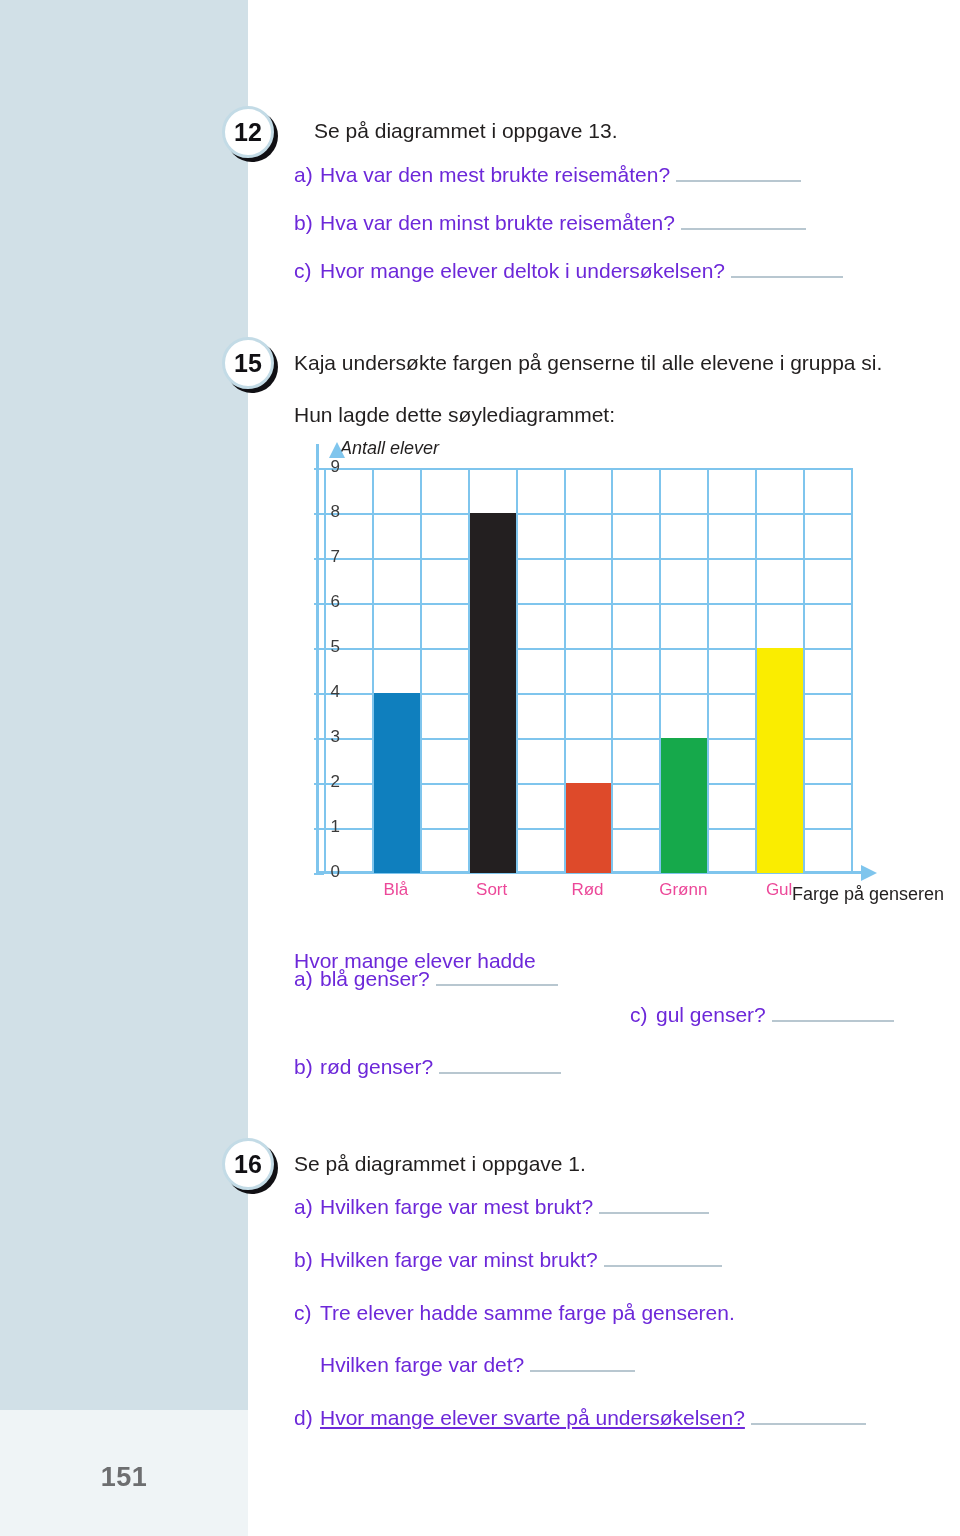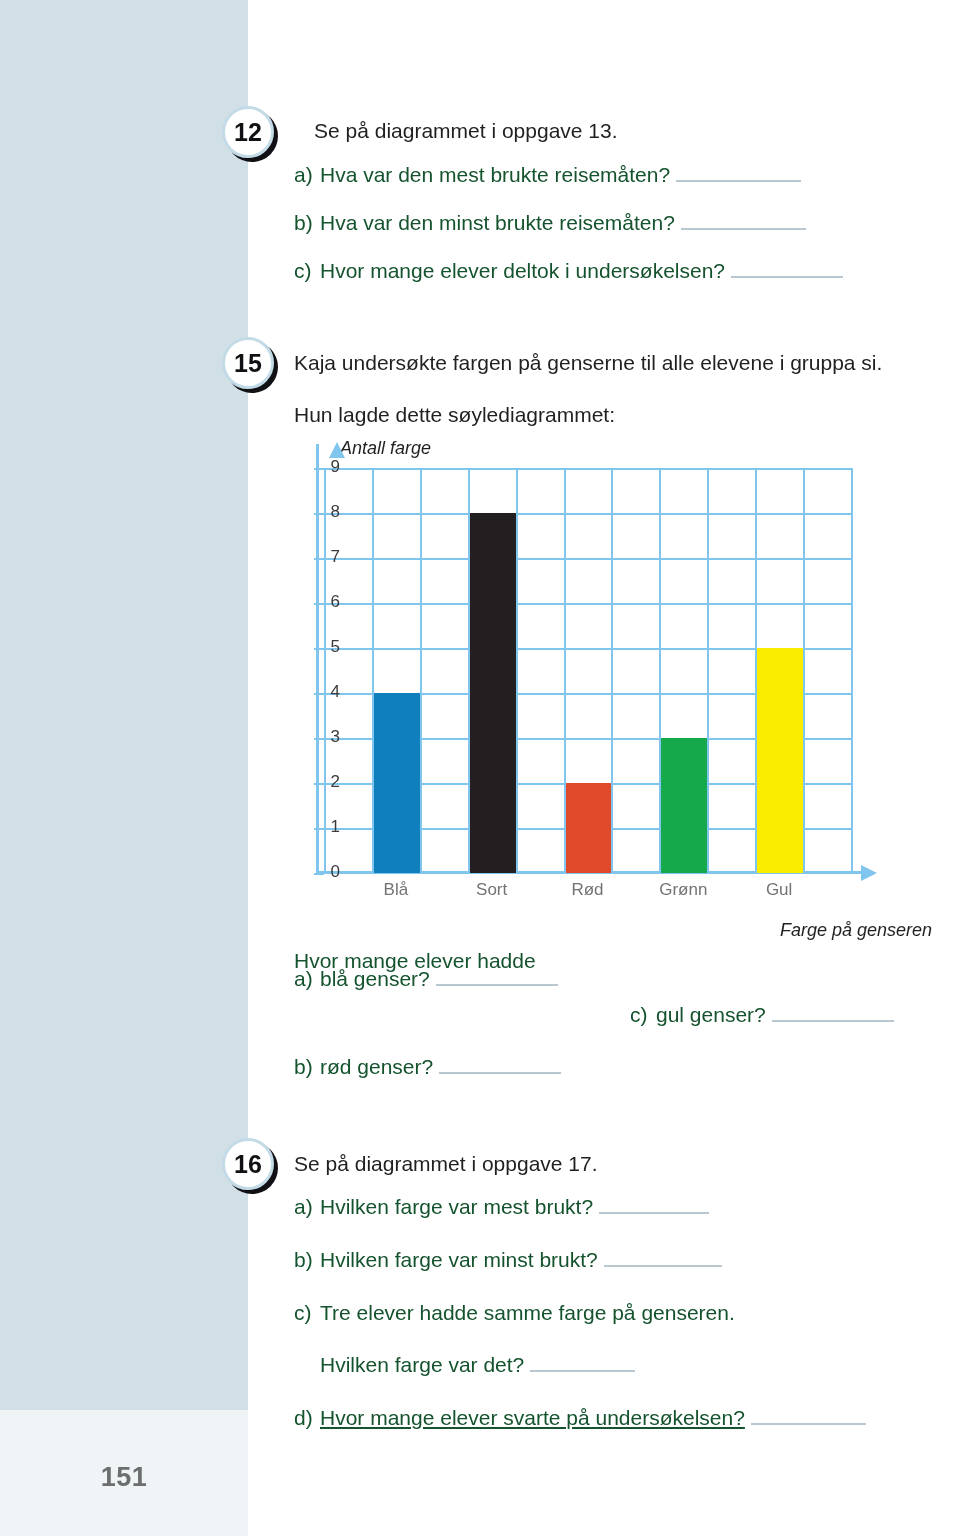--- a/index.html
+++ b/index.html
@@ -104,21 +104,21 @@
     position: absolute;
     font-size: 21px;
     line-height: 30px;
     color: #221f1f;
     white-space: nowrap;
   }
   .sub {
     position: absolute;
     font-size: 21px;
     line-height: 30px;
-    color: #14532d;
+    color: #6d28d9;
     white-space: nowrap;
   }
   .marker {
     display: inline-block;
     width: 26px;
   }
   .fillline {
     display: inline-block;
     border-bottom: 2px solid #b8c7d0;
     height: 17px;
@@ -138,27 +138,25 @@
     position: absolute;
     left: 44px;
     top: 2px;
     font-size: 18px;
     font-style: italic;
     color: #221f1f;
     white-space: nowrap;
   }
   .axis-label-x {
     position: absolute;
-    left: 484px;
+    left: 496px;
     top: 448px;
     font-size: 18px;
-    font-style: italic;
     color: #221f1f;
     white-space: nowrap;
-    margin-top: 36px;
   }
   .plot {
     position: absolute;
     left: 28px;
     top: 32px;
     width: 527px;
     height: 405px;
   }
   .gridline-h {
     position: absolute;
@@ -225,21 +223,21 @@
     border-left: 16px solid #7fc5ed;
   }
   .bar {
     position: absolute;
     bottom: 0;
   }
   .xcat {
     position: absolute;
     top: 444px;
     font-size: 17px;
-    color: #737373;
+    color: #ec4899;
     text-align: center;
     width: 70px;
   }
 </style>
 </head>
 <body>
 
 <div class="sidebar"></div>
 <div class="sidebar-scallops">
   <div class="scallop" style="left:-12px"></div>
@@ -272,21 +270,21 @@
 <div class="badge" style="left:222px; top:337px;">
   <div class="shadow"></div>
   <div class="ring"></div>
   <div class="num">15</div>
 </div>
 
 <div class="tasktext" style="left:294px; top:348px;">Kaja undersøkte fargen på genserne til alle elevene i gruppa si.</div>
 <div class="tasktext" style="left:294px; top:400px;">Hun lagde dette søylediagrammet:</div>
 
 <div class="chart">
-  <div class="axis-label-y">Antall farge</div>
+  <div class="axis-label-y">Antall elever</div>
   <div class="yaxis">
       <div class="yarrow"></div>
     </div>
   <div class="xaxis"></div>
   <div class="xarrow"></div>
   <div class="plot" id="plot">
       <div class="gridline-h" style="top: 360px;"></div>
       <div class="gridline-h" style="top: 315px;"></div>
       <div class="gridline-h" style="top: 270px;"></div>
       <div class="gridline-h" style="top: 225px;"></div>
@@ -352,21 +350,21 @@
 <div class="sub" style="left:630px; top:1000px;">
   <span class="marker">c)</span><span>gul genser?</span><span class="fillline" style="width:122px"></span>
 </div>
 
 <div class="badge" style="left:222px; top:1138px;">
   <div class="shadow"></div>
   <div class="ring"></div>
   <div class="num">16</div>
 </div>
 
-<div class="tasktext" style="left:294px; top:1149px;">Se på diagrammet i oppgave 17.</div>
+<div class="tasktext" style="left:294px; top:1149px;">Se på diagrammet i oppgave 1.</div>
 
 <div class="sub" style="left:294px; top:1192px;">
   <span class="marker">a)</span><span>Hvilken farge var mest brukt?</span><span class="fillline" style="width:110px"></span>
 </div>
 <div class="sub" style="left:294px; top:1245px;">
   <span class="marker">b)</span><span>Hvilken farge var minst brukt?</span><span class="fillline" style="width:118px"></span>
 </div>
 <div class="sub" style="left:294px; top:1298px;">
   <span class="marker">c)</span><span>Tre elever hadde samme farge på genseren.</span>
 </div>

